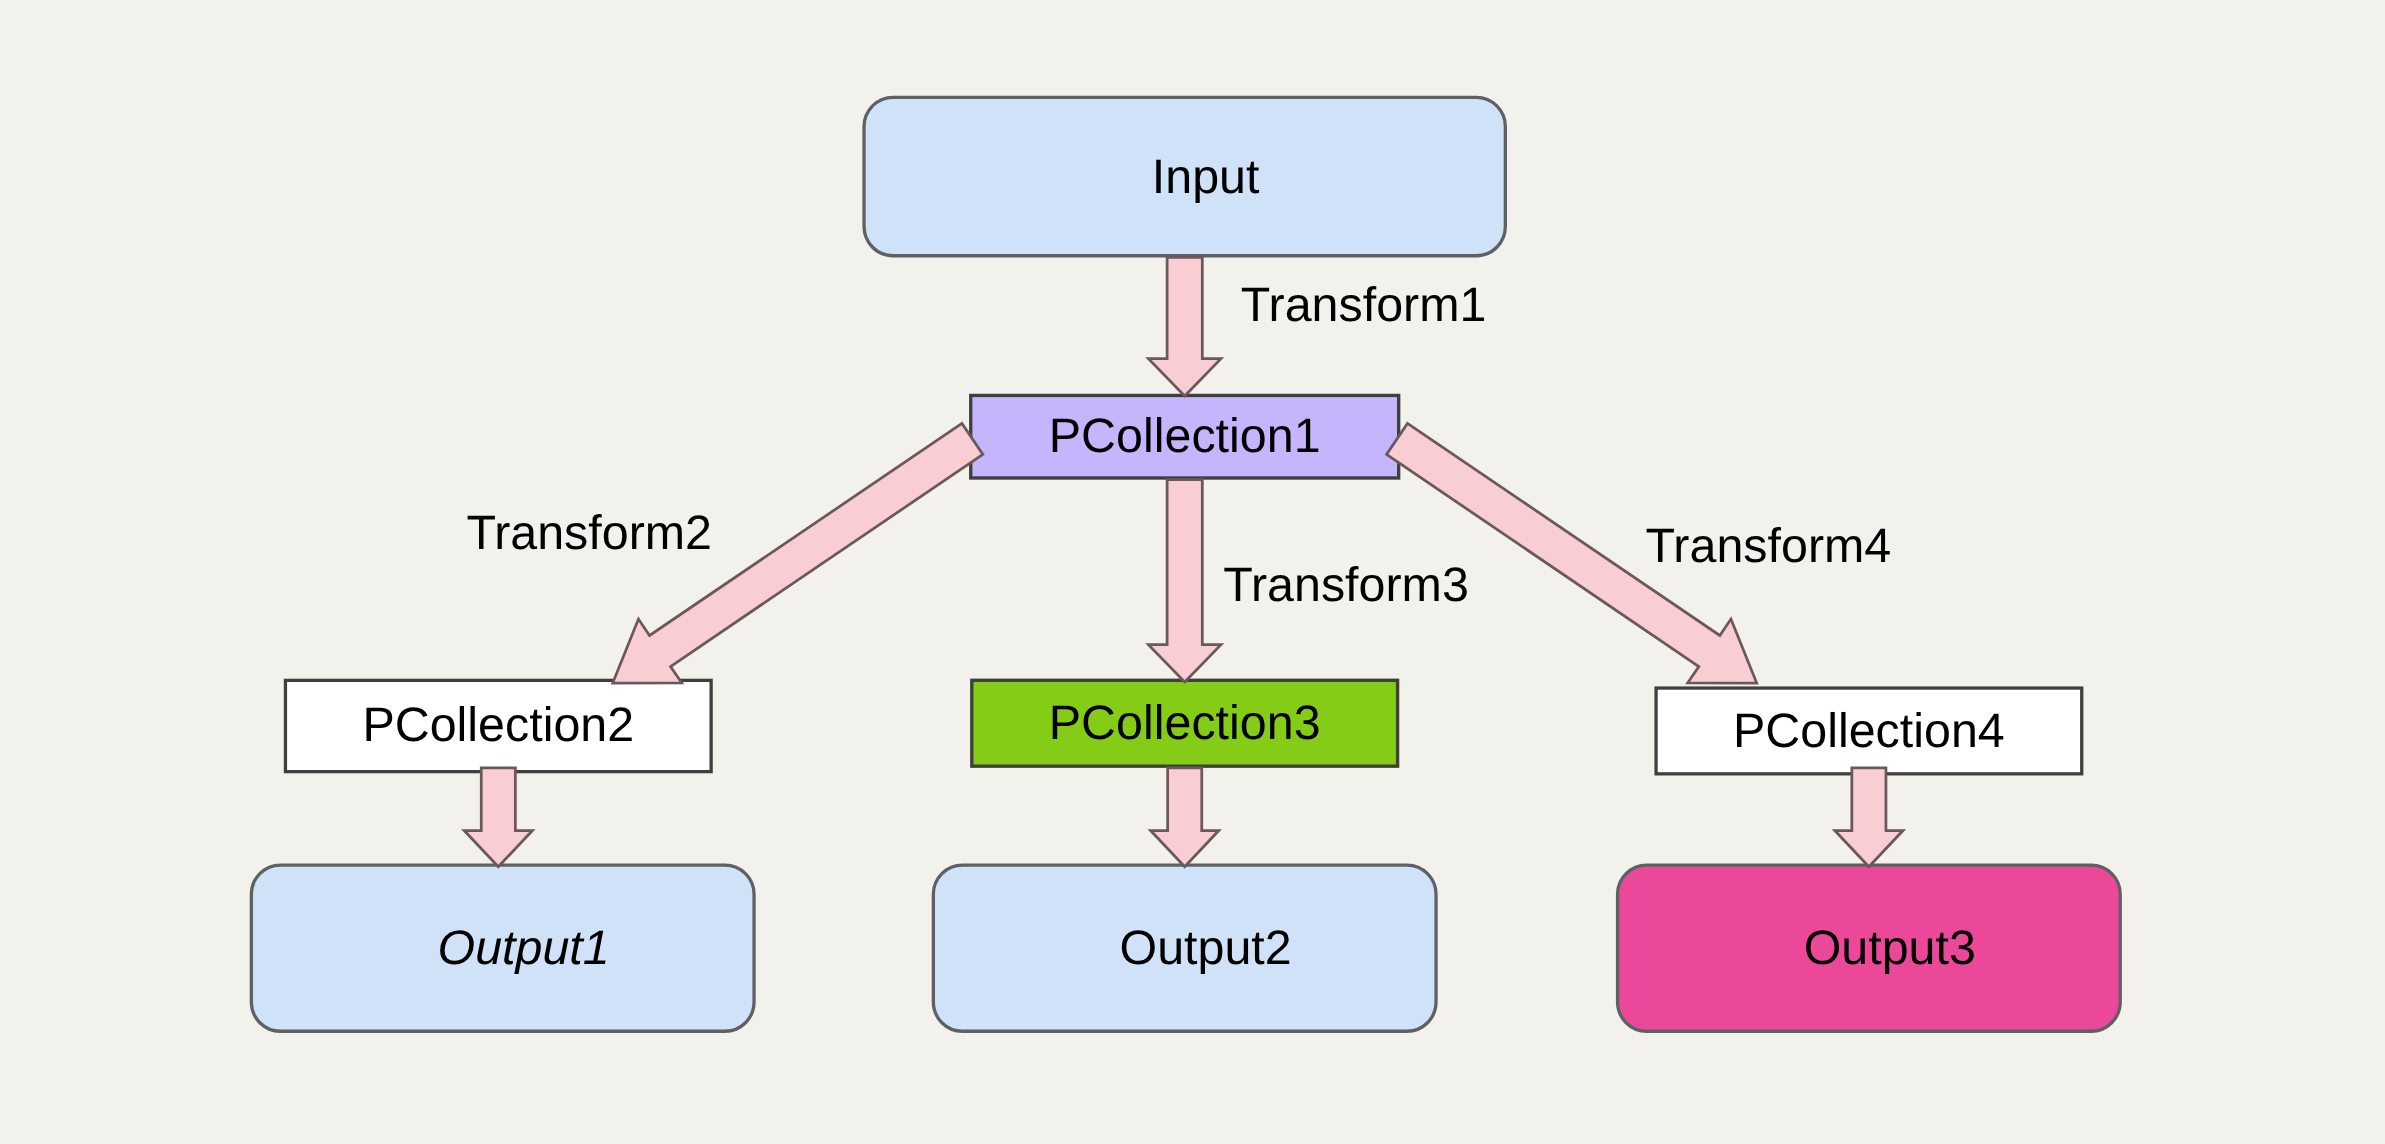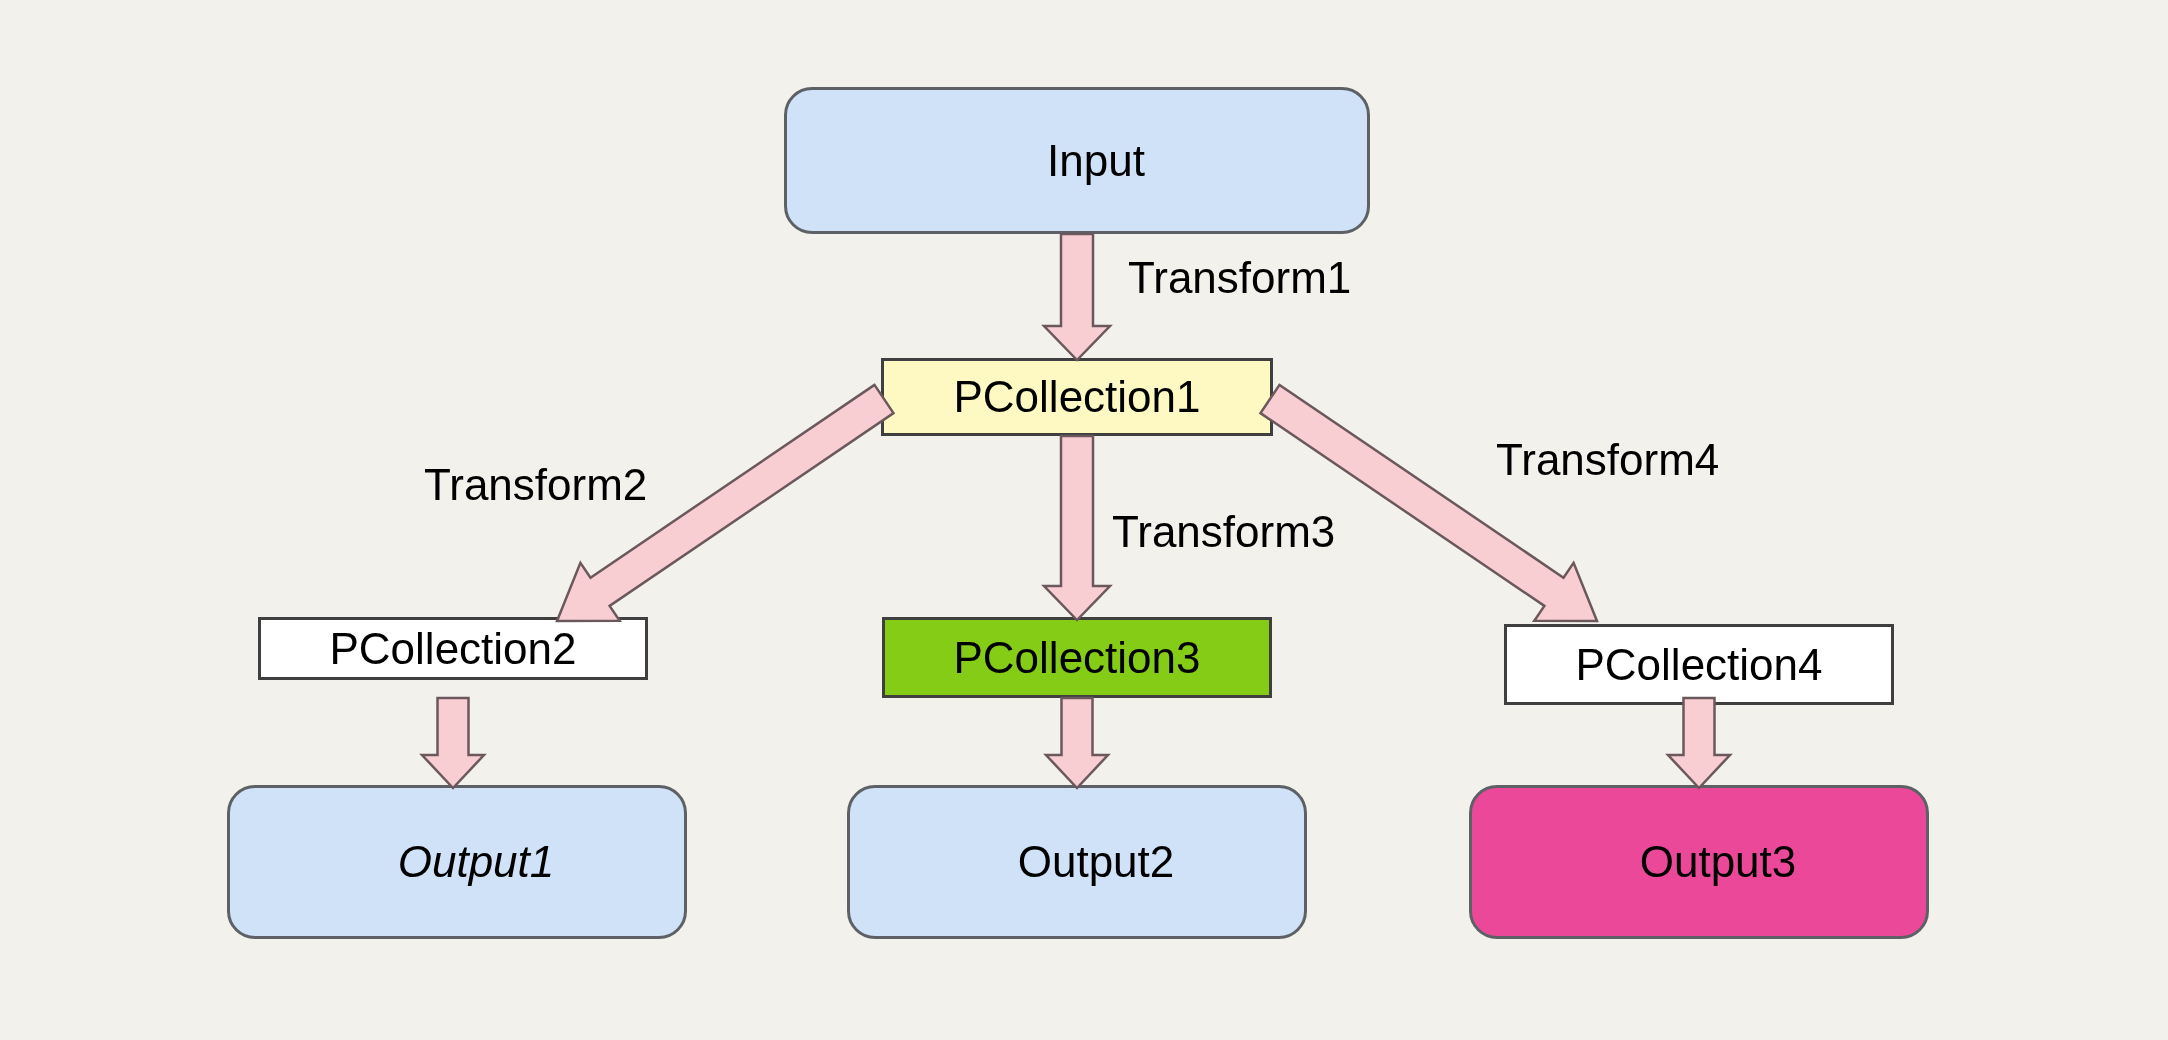--- a/index.html
+++ b/index.html
@@ -57,25 +57,25 @@
 </style>
 </head>
 <body>
 
 <div class="canvas" style="--bg: #f3f1ec; --text: #000000;">
 
   <div class="node" id="node-input" data-node-type="terminal" style="left: 784px; top: 87px; width: 586px; height: 147px; background: rgb(207, 226, 248); border: 3px solid rgb(93, 97, 102);">
     <span class="node-label">Input</span>
   </div>
 
-  <div class="node" id="node-pcollection1" data-node-type="collection" style="left: 881px; top: 358px; width: 392px; height: 78px; background: #fef9c3; border: 3px solid rgb(63, 63, 63);">
+  <div class="node" id="node-pcollection1" data-node-type="collection" style="left: 881px; top: 358px; width: 392px; height: 78px; background: #c4b5fd; border: 3px solid rgb(63, 63, 63);">
     <span class="node-label">PCollection1</span>
   </div>
 
-  <div class="node" id="node-pcollection2" data-node-type="collection" style="left: 258px; top: 617px; width: 390px; height: 63px; background: rgb(255, 255, 255); border: 3px solid rgb(63, 63, 63);">
+  <div class="node" id="node-pcollection2" data-node-type="collection" style="left: 258px; top: 617px; width: 390px; height: 86px; background: rgb(255, 255, 255); border: 3px solid rgb(63, 63, 63);">
     <span class="node-label">PCollection2</span>
   </div>
 
   <div class="node" id="node-pcollection3" data-node-type="collection" style="left: 882px; top: 617px; width: 390px; height: 81px; background: #84cc16; border: 3px solid rgb(63, 63, 63);">
     <span class="node-label">PCollection3</span>
   </div>
 
   <div class="node" id="node-pcollection4" data-node-type="collection" style="left: 1504px; top: 624px; width: 390px; height: 81px; background: rgb(255, 255, 255); border: 3px solid rgb(63, 63, 63);">
     <span class="node-label">PCollection4</span>
   </div>
@@ -98,15 +98,15 @@
       <polygon points="1061.0,436.0 1061.0,586.0 1044.0,586.0 1077.0,620.0 1110.0,586.0 1093.0,586.0 1093.0,436.0" fill="#f9ced3" stroke="#6b585c" stroke-width="2.5" stroke-linejoin="miter"></polygon>
       <polygon points="1260.5,413.1 1544.4,605.9 1534.3,620.7 1597.0,621.0 1573.6,562.8 1563.5,577.7 1279.5,384.9" fill="#f9ced3" stroke="#6b585c" stroke-width="2.5" stroke-linejoin="miter"></polygon>
       <polygon points="437.5,698.0 437.5,755.0 422.0,755.0 453.0,788.0 484.0,755.0 468.5,755.0 468.5,698.0" fill="#f9ced3" stroke="#6b585c" stroke-width="2.5" stroke-linejoin="miter"></polygon>
       <polygon points="1061.5,698.0 1061.5,755.0 1046.0,755.0 1077.0,788.0 1108.0,755.0 1092.5,755.0 1092.5,698.0" fill="#f9ced3" stroke="#6b585c" stroke-width="2.5" stroke-linejoin="miter"></polygon>
       <polygon points="1683.5,698.0 1683.5,755.0 1668.0,755.0 1699.0,788.0 1730.0,755.0 1714.5,755.0 1714.5,698.0" fill="#f9ced3" stroke="#6b585c" stroke-width="2.5" stroke-linejoin="miter"></polygon>
     </svg>
 
   <div class="edge-label" id="label-transform1" style="left: 1128px; top: 278px;">Transform1</div>
   <div class="edge-label" id="label-transform2" style="left: 424px; top: 485px;">Transform2</div>
   <div class="edge-label" id="label-transform3" style="left: 1112px; top: 532px;">Transform3</div>
-  <div class="edge-label" id="label-transform4" style="left: 1496px; top: 460px;">Transform4</div>
+  <div class="edge-label" id="label-transform4" style="left: 1496px; top: 497px;">Transform4</div>
 
 </div>
 
 </body></html>

